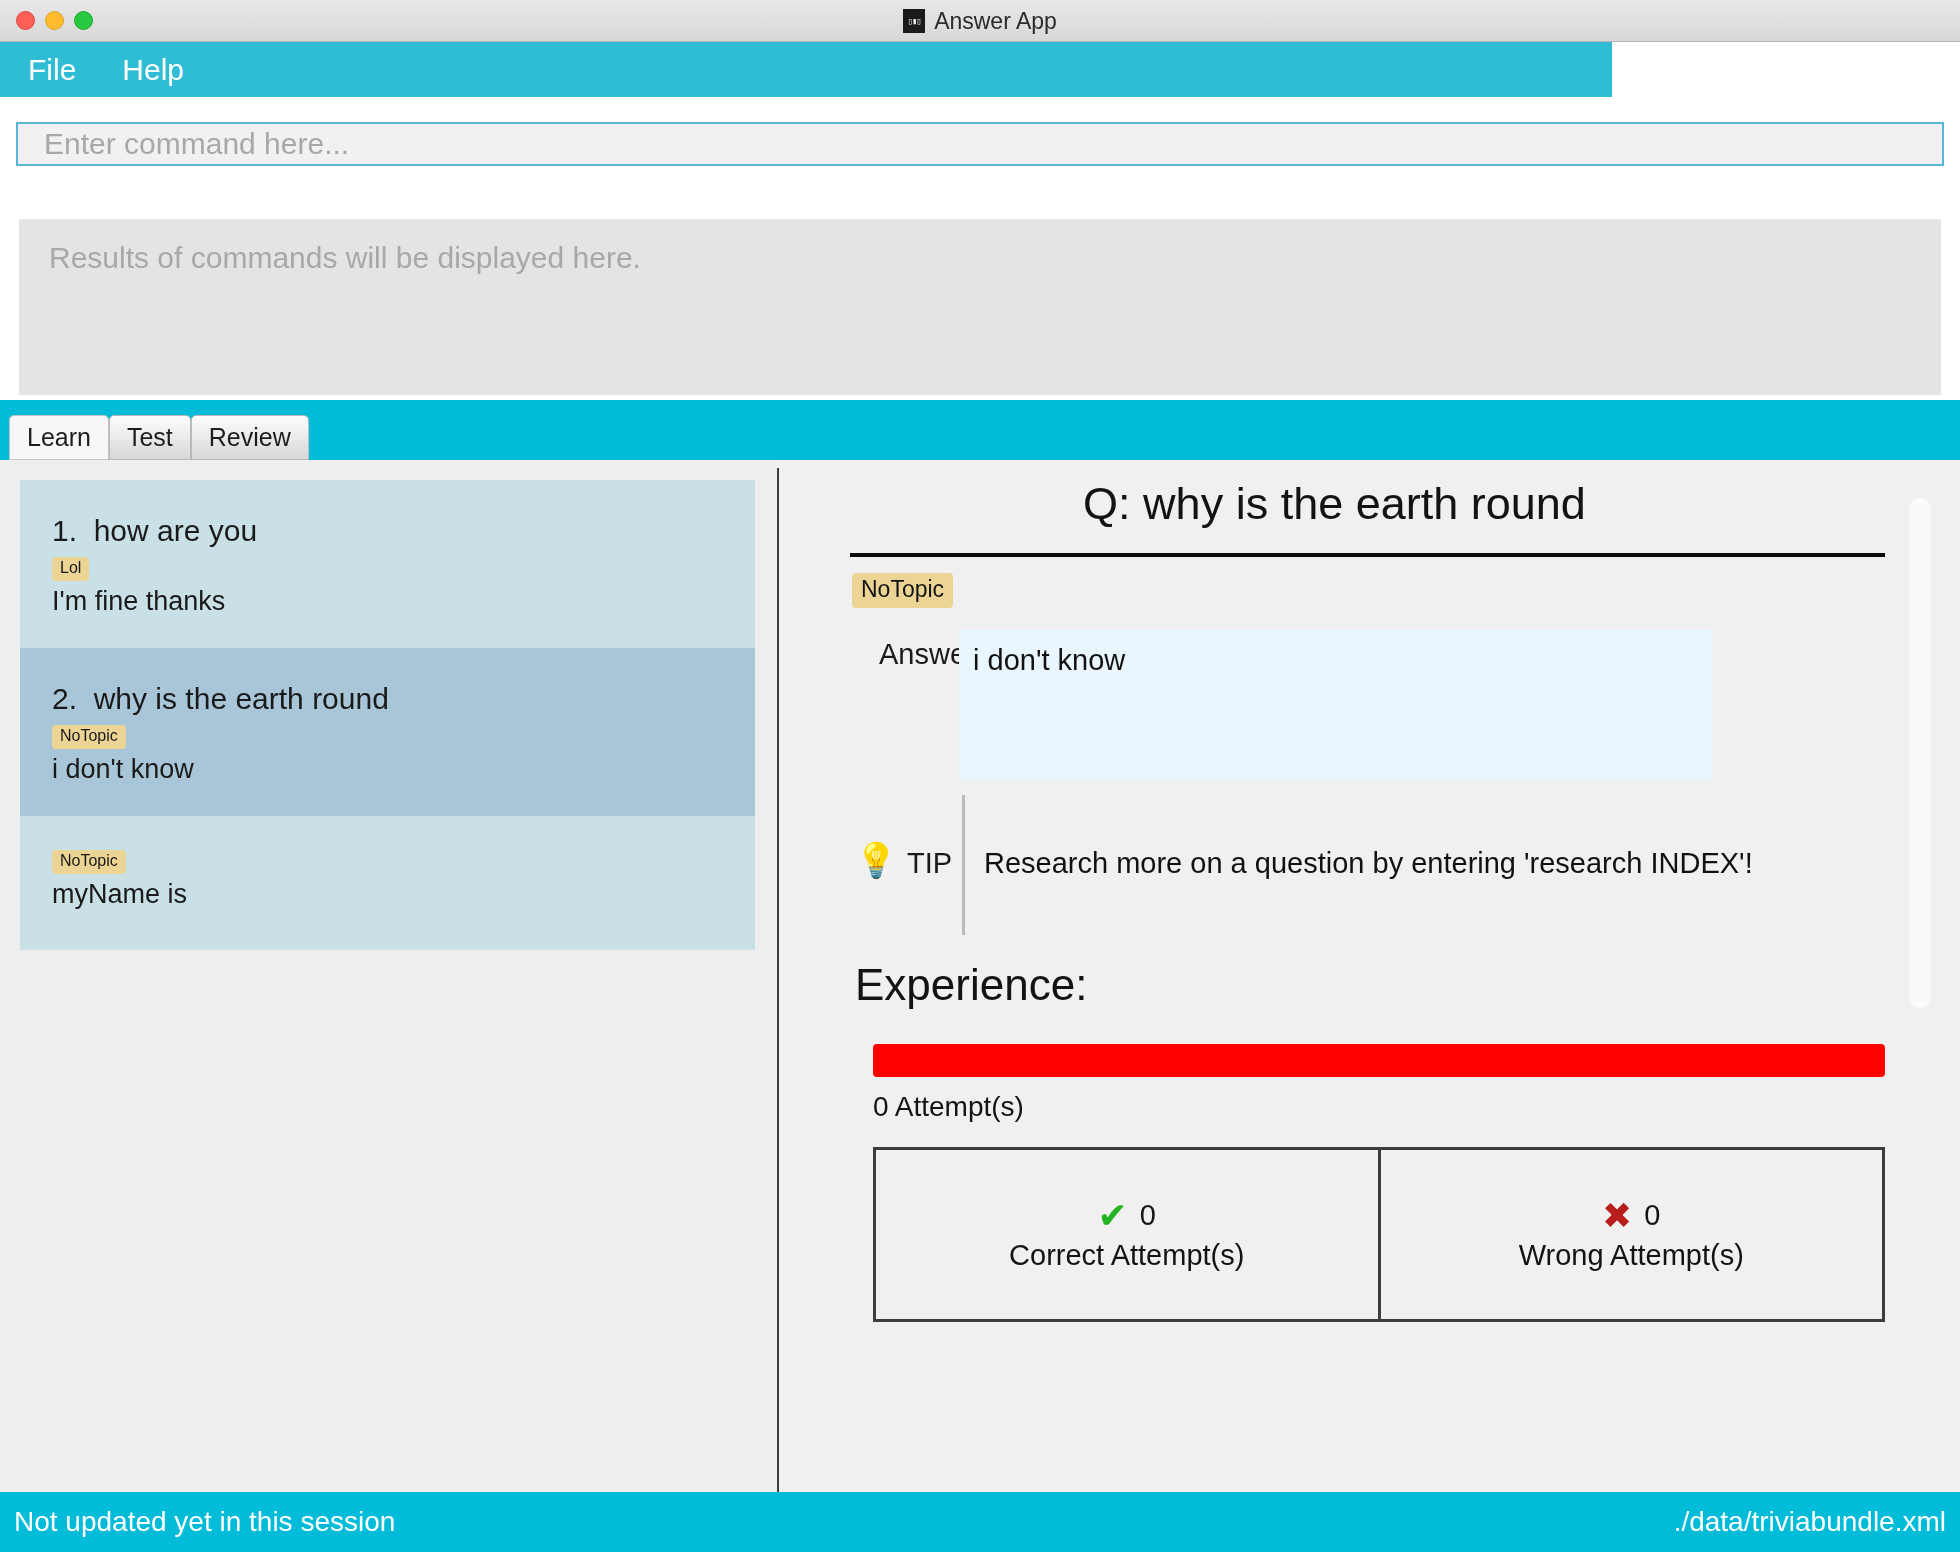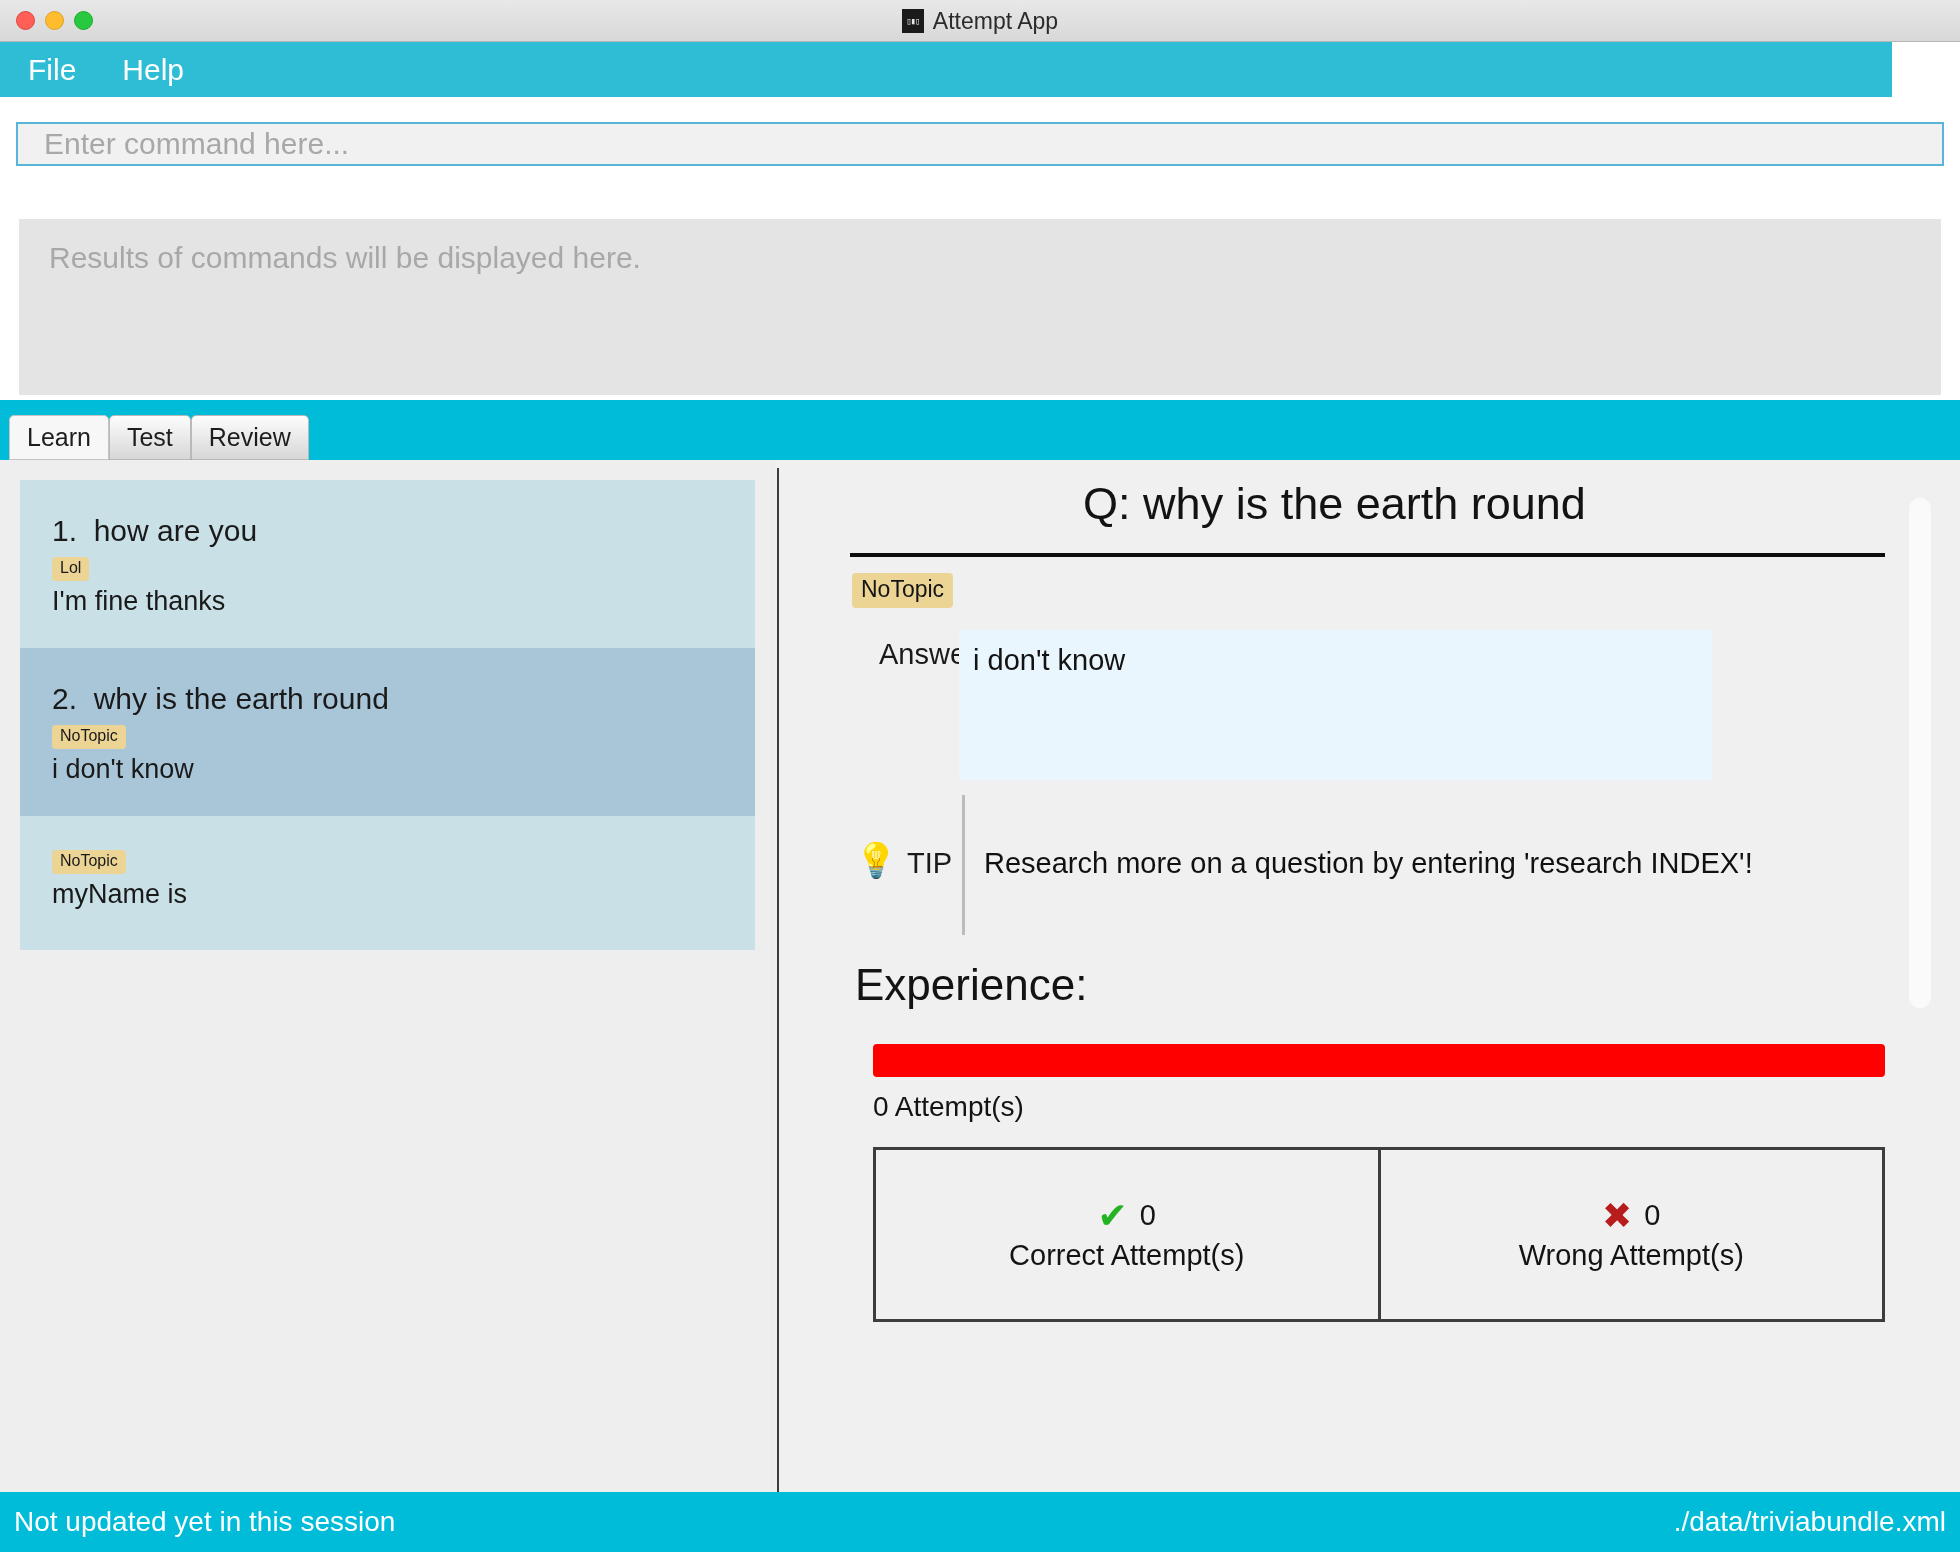--- a/index.html
+++ b/index.html
@@ -30,21 +30,21 @@
   .app-icon {
     width: 22px; height: 24px; background: #1b1b1b;
     display: inline-flex; align-items: center; justify-content: center;
     color: #e6e6e6; font-size: 9px; letter-spacing: -1px;
     font-family: "DejaVu Sans Mono", monospace;
   }
   .title-text { font-size: 23px; color: #2b2b2b; }
 
   
   .menubar {
-    position: absolute; left: 0; top: 42px; width: 1892px; height: 55px;
+    position: absolute; left: 0; top: 42px; width: 1612px; height: 55px;
     background: #2ebdd4;
     display: flex; align-items: center; padding-left: 28px; gap: 46px;
   }
   .menu-item { font-size: 30px; color: #ffffff; cursor: default; }
 
   
   .command-box {
     position: absolute; left: 16px; top: 122px; width: 1928px; height: 44px;
     background: #f1f1f1; border: 2px solid #5ab6d9;
     display: flex; align-items: center; padding-left: 26px;
@@ -200,21 +200,21 @@
 <div class="app">
 
   <div class="titlebar">
     <div class="traffic">
       <div class="dot red"></div>
       <div class="dot yellow"></div>
       <div class="dot green"></div>
     </div>
     <div class="title-center">
       <span class="app-icon">▯▮▯</span>
-      <span class="title-text">Attempt App</span>
+      <span class="title-text">Answer App</span>
     </div>
   </div>
 
   <div class="menubar">
     <span class="menu-item">File</span>
     <span class="menu-item">Help</span>
   </div>
 
   <div class="command-box">
     <span class="command-placeholder">Enter command here...</span>

